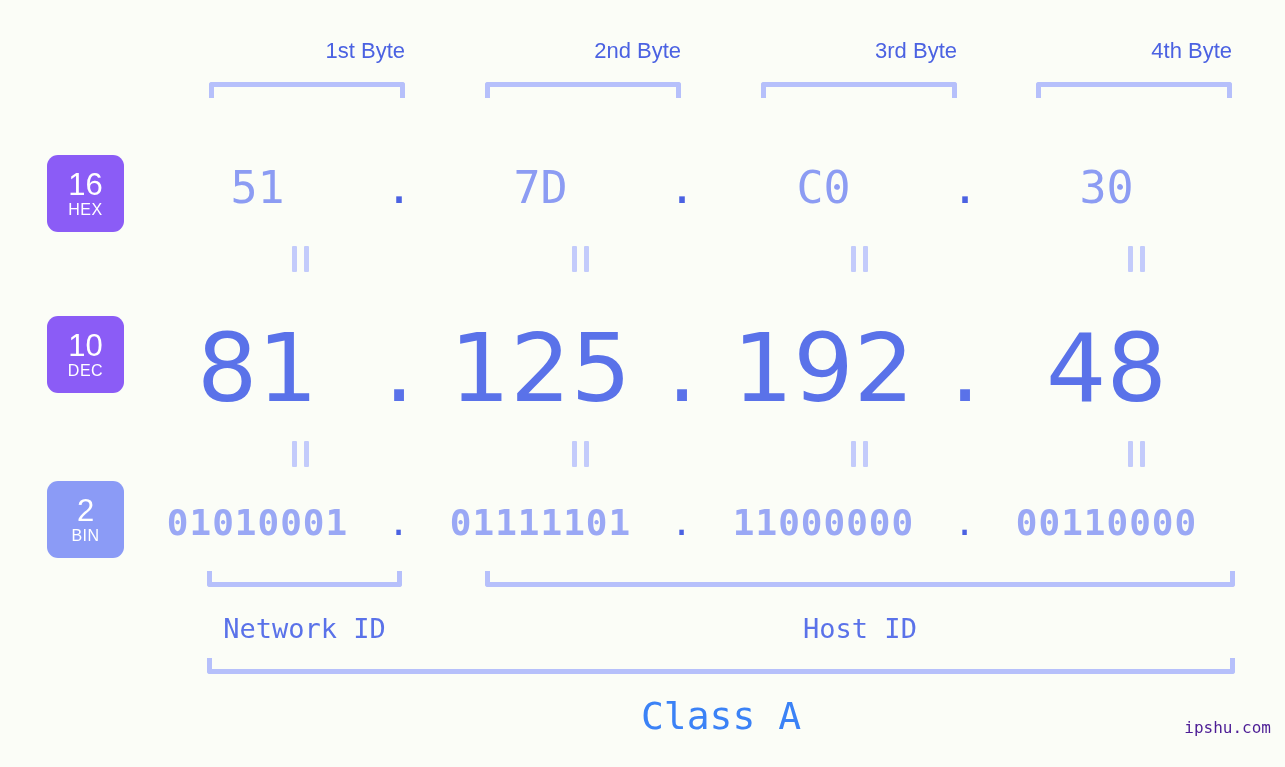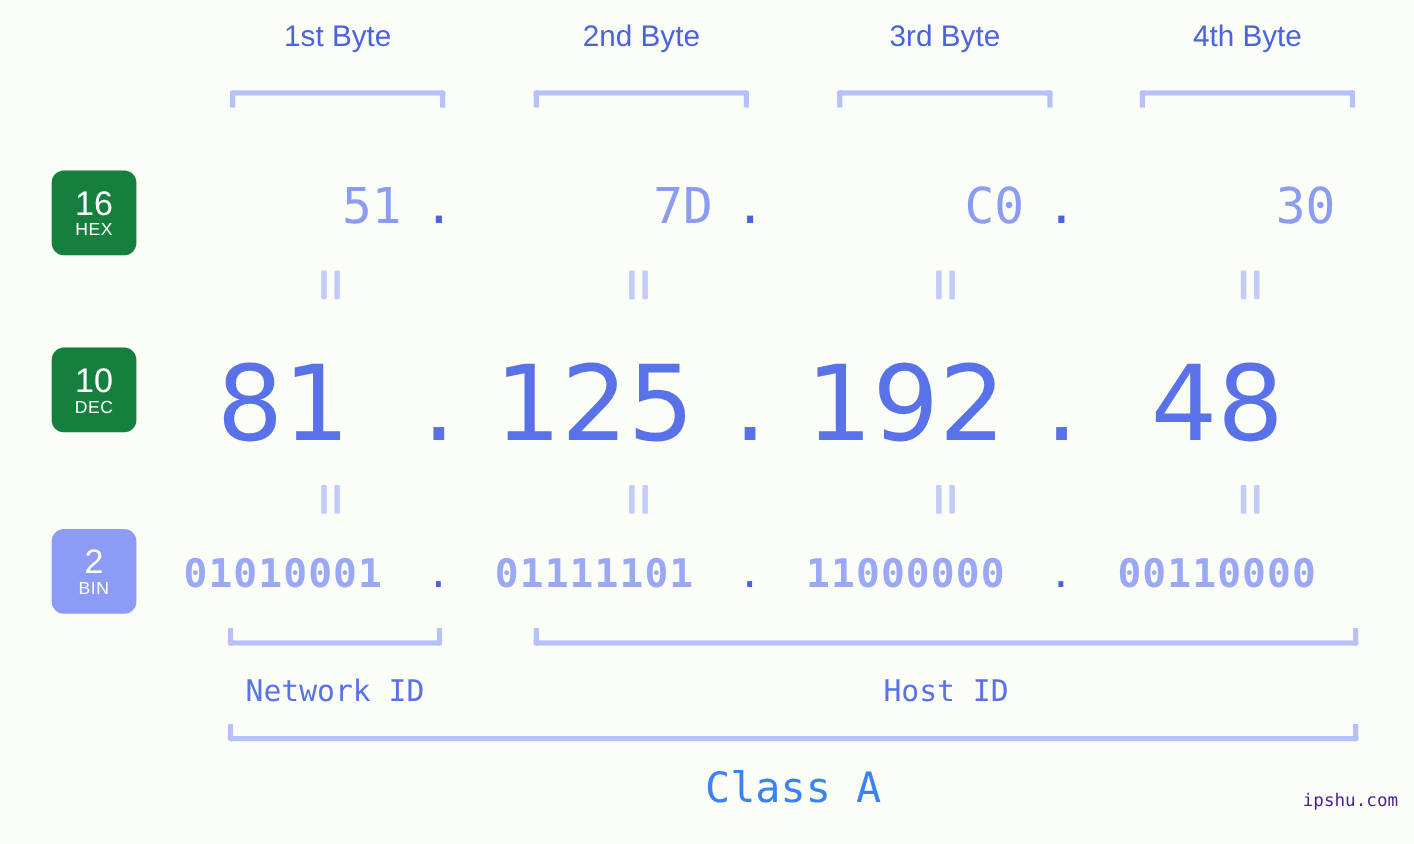--- a/index.html
+++ b/index.html
@@ -19,24 +19,24 @@
   .stage {
     position: absolute;
     left: 0; top: 0;
     width: 1285px;
     height: 767px;
   }
 
   
   .byte-label {
     position: absolute;
-    top: 18px;
-    text-align: center;
+    top: 38px;
+    text-align: right;
     font-family: "Liberation Sans", sans-serif;
-    font-size: 27px;
+    font-size: 22px;
     color: #4b62e2;
     letter-spacing: 0px;
     white-space: nowrap;
   }
 
   
   .bracket-down {
     position: absolute;
     border-top: 5px solid #b6c0fb;
     border-left: 5px solid #b6c0fb;
@@ -56,21 +56,21 @@
     box-sizing: border-box;
   }
 
   
   .badge {
     position: absolute;
     left: 47px;
     width: 77px;
     height: 77px;
     border-radius: 11px;
-    background: #15803d;
+    background: #8b5cf6;
     color: #ffffff;
     display: flex;
     flex-direction: column;
     align-items: center;
     justify-content: center;
     font-family: "Liberation Sans", sans-serif;
     line-height: 1;
   }
   .badge .num {
     font-size: 31px;
@@ -119,21 +119,21 @@
     align-items: center;
     font-family: "DejaVu Sans Mono", monospace;
     font-size: 36px;
     color: #9aa8f5;
     letter-spacing: 1px;
   }
   .cell {
     flex: 0 0 auto;
     text-align: center;
   }
-  .row-hex .cell  { width: 215px; text-align: right; }
+  .row-hex .cell  { width: 215px; }
   .row-hex .sep   { width: 68px; text-align:center; }
   .row-dec .cell  { width: 215px; }
   .row-dec .sep   { width: 68px; text-align:center; }
   .row-bin .cell  { width: 215px; font-weight: bold; }
   .row-bin .sep   { width: 68px; text-align:center; }
 
   .dot-hex { color:#4b62e2; font-size:45px; }
   .dot-dec { color:#5a72e9; font-size:95px; }
   .dot-bin { color:#4b62e2; font-size:36px; }
 

